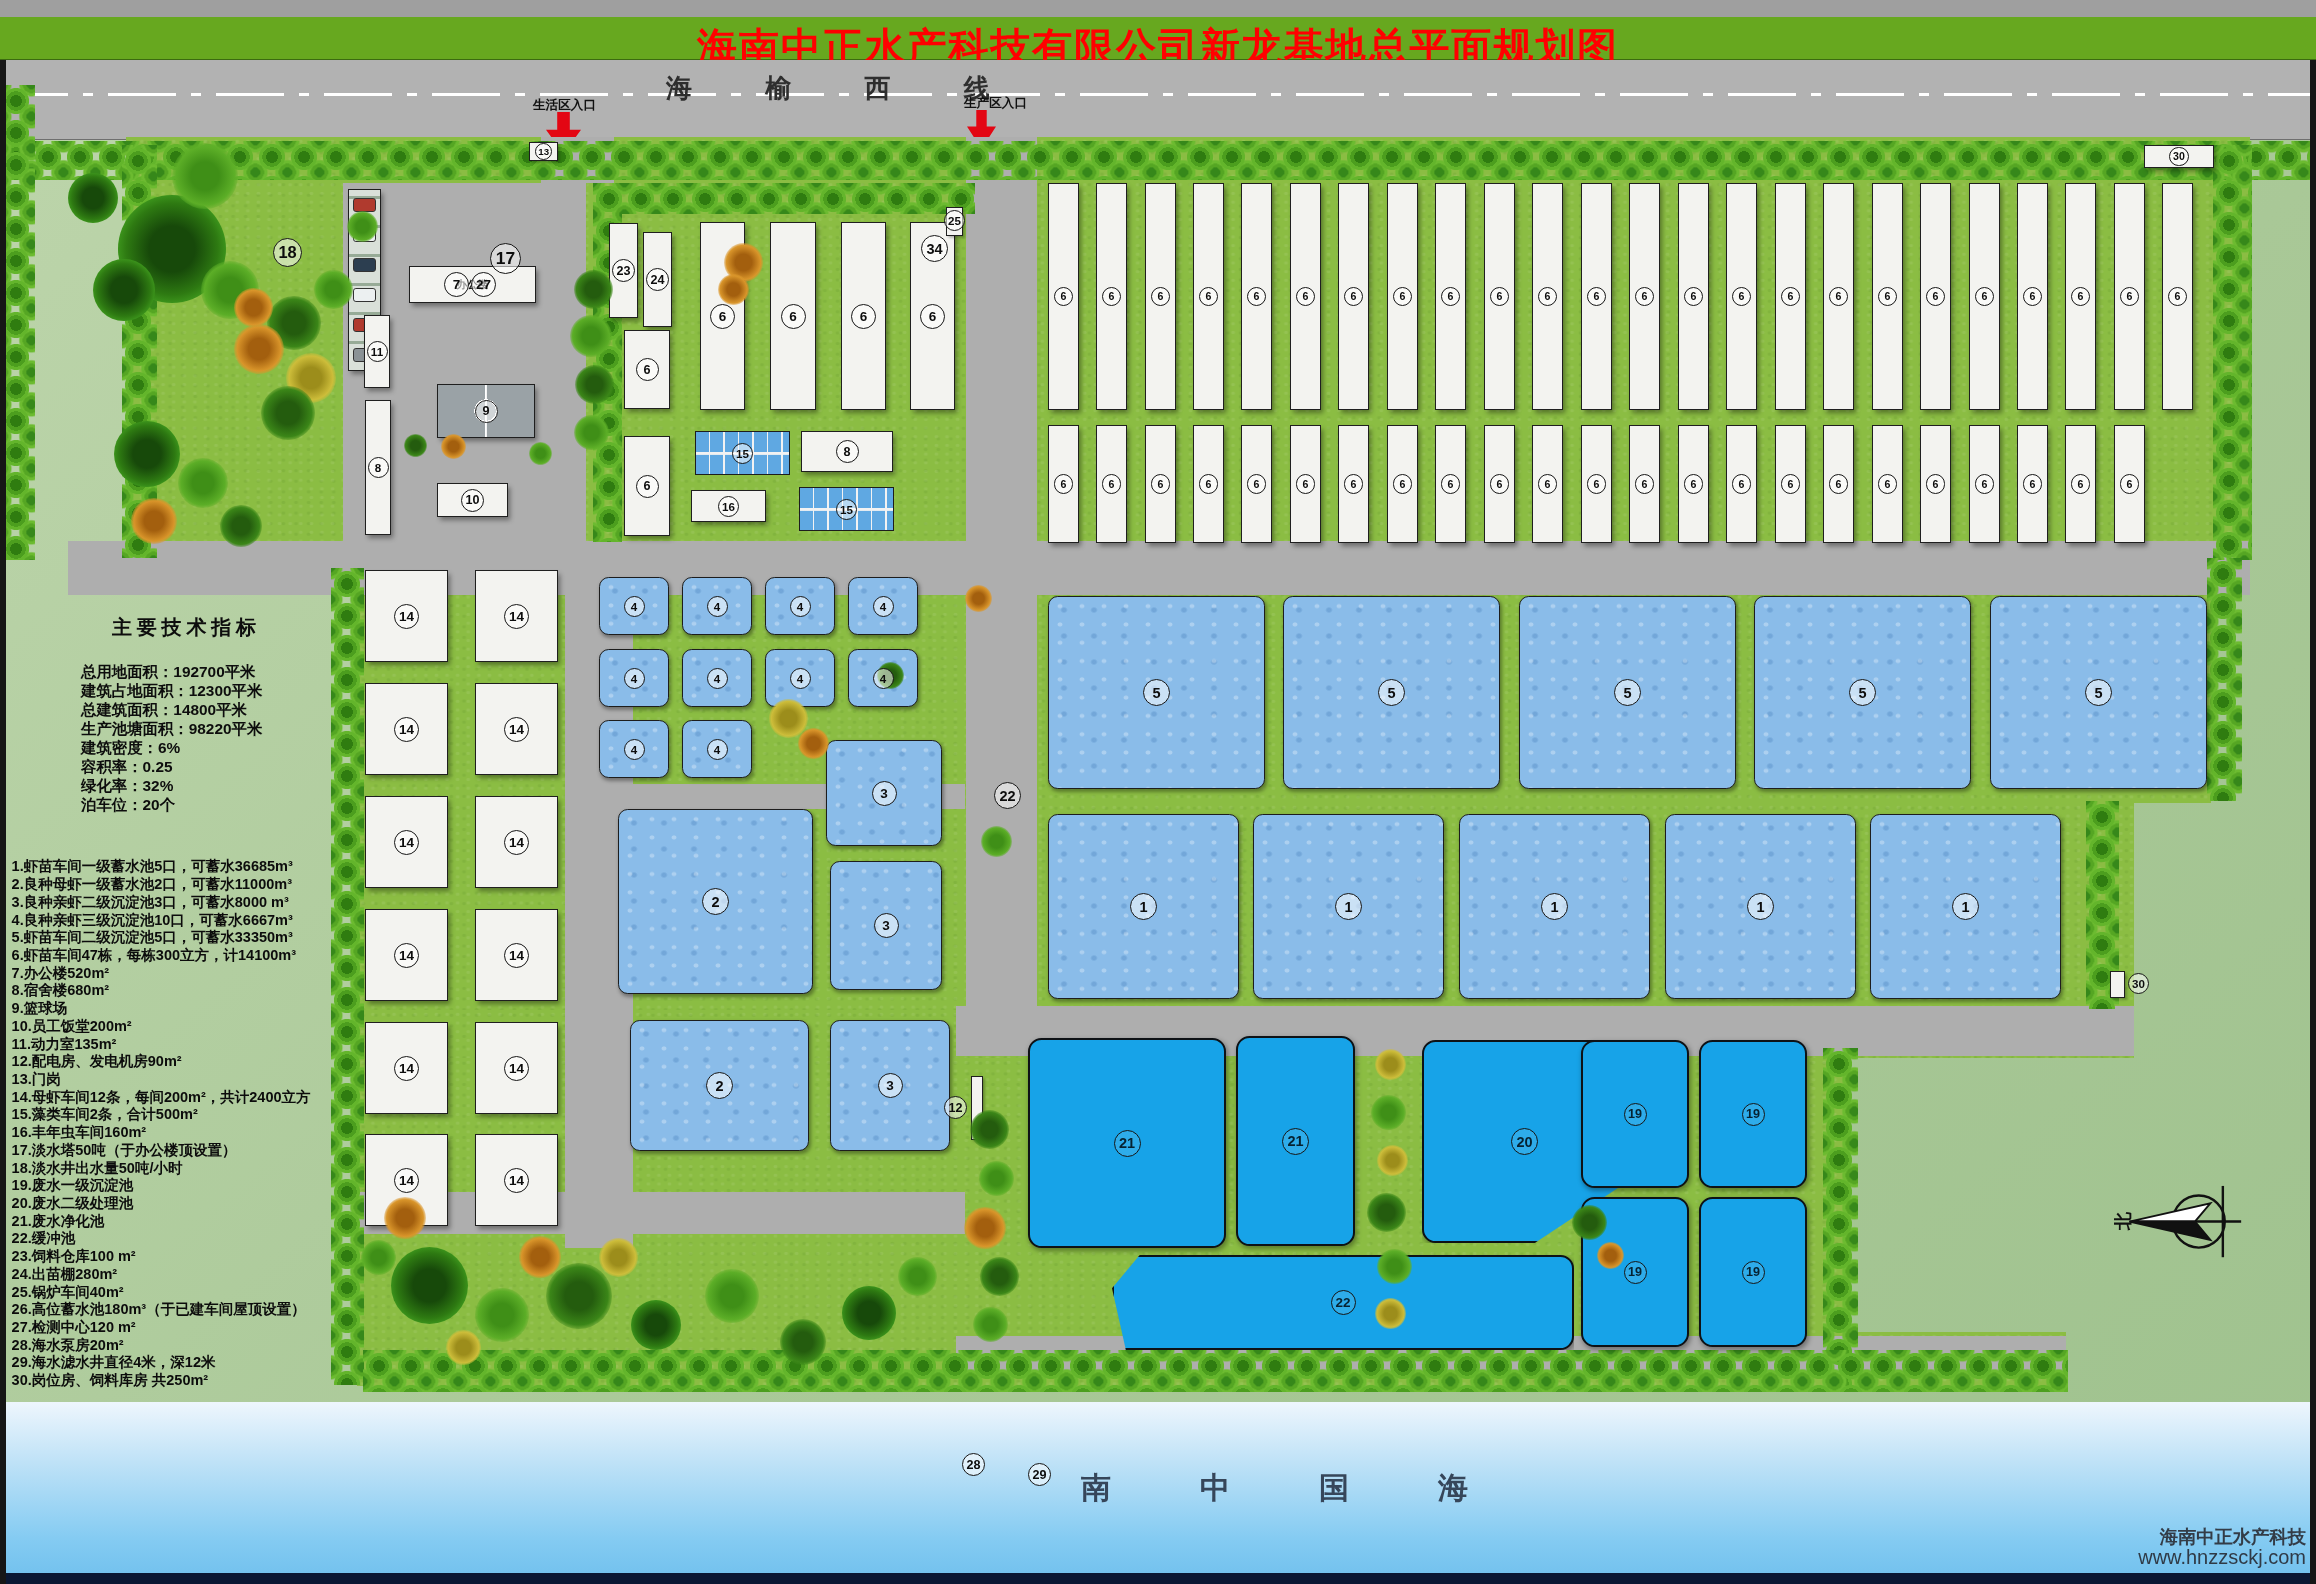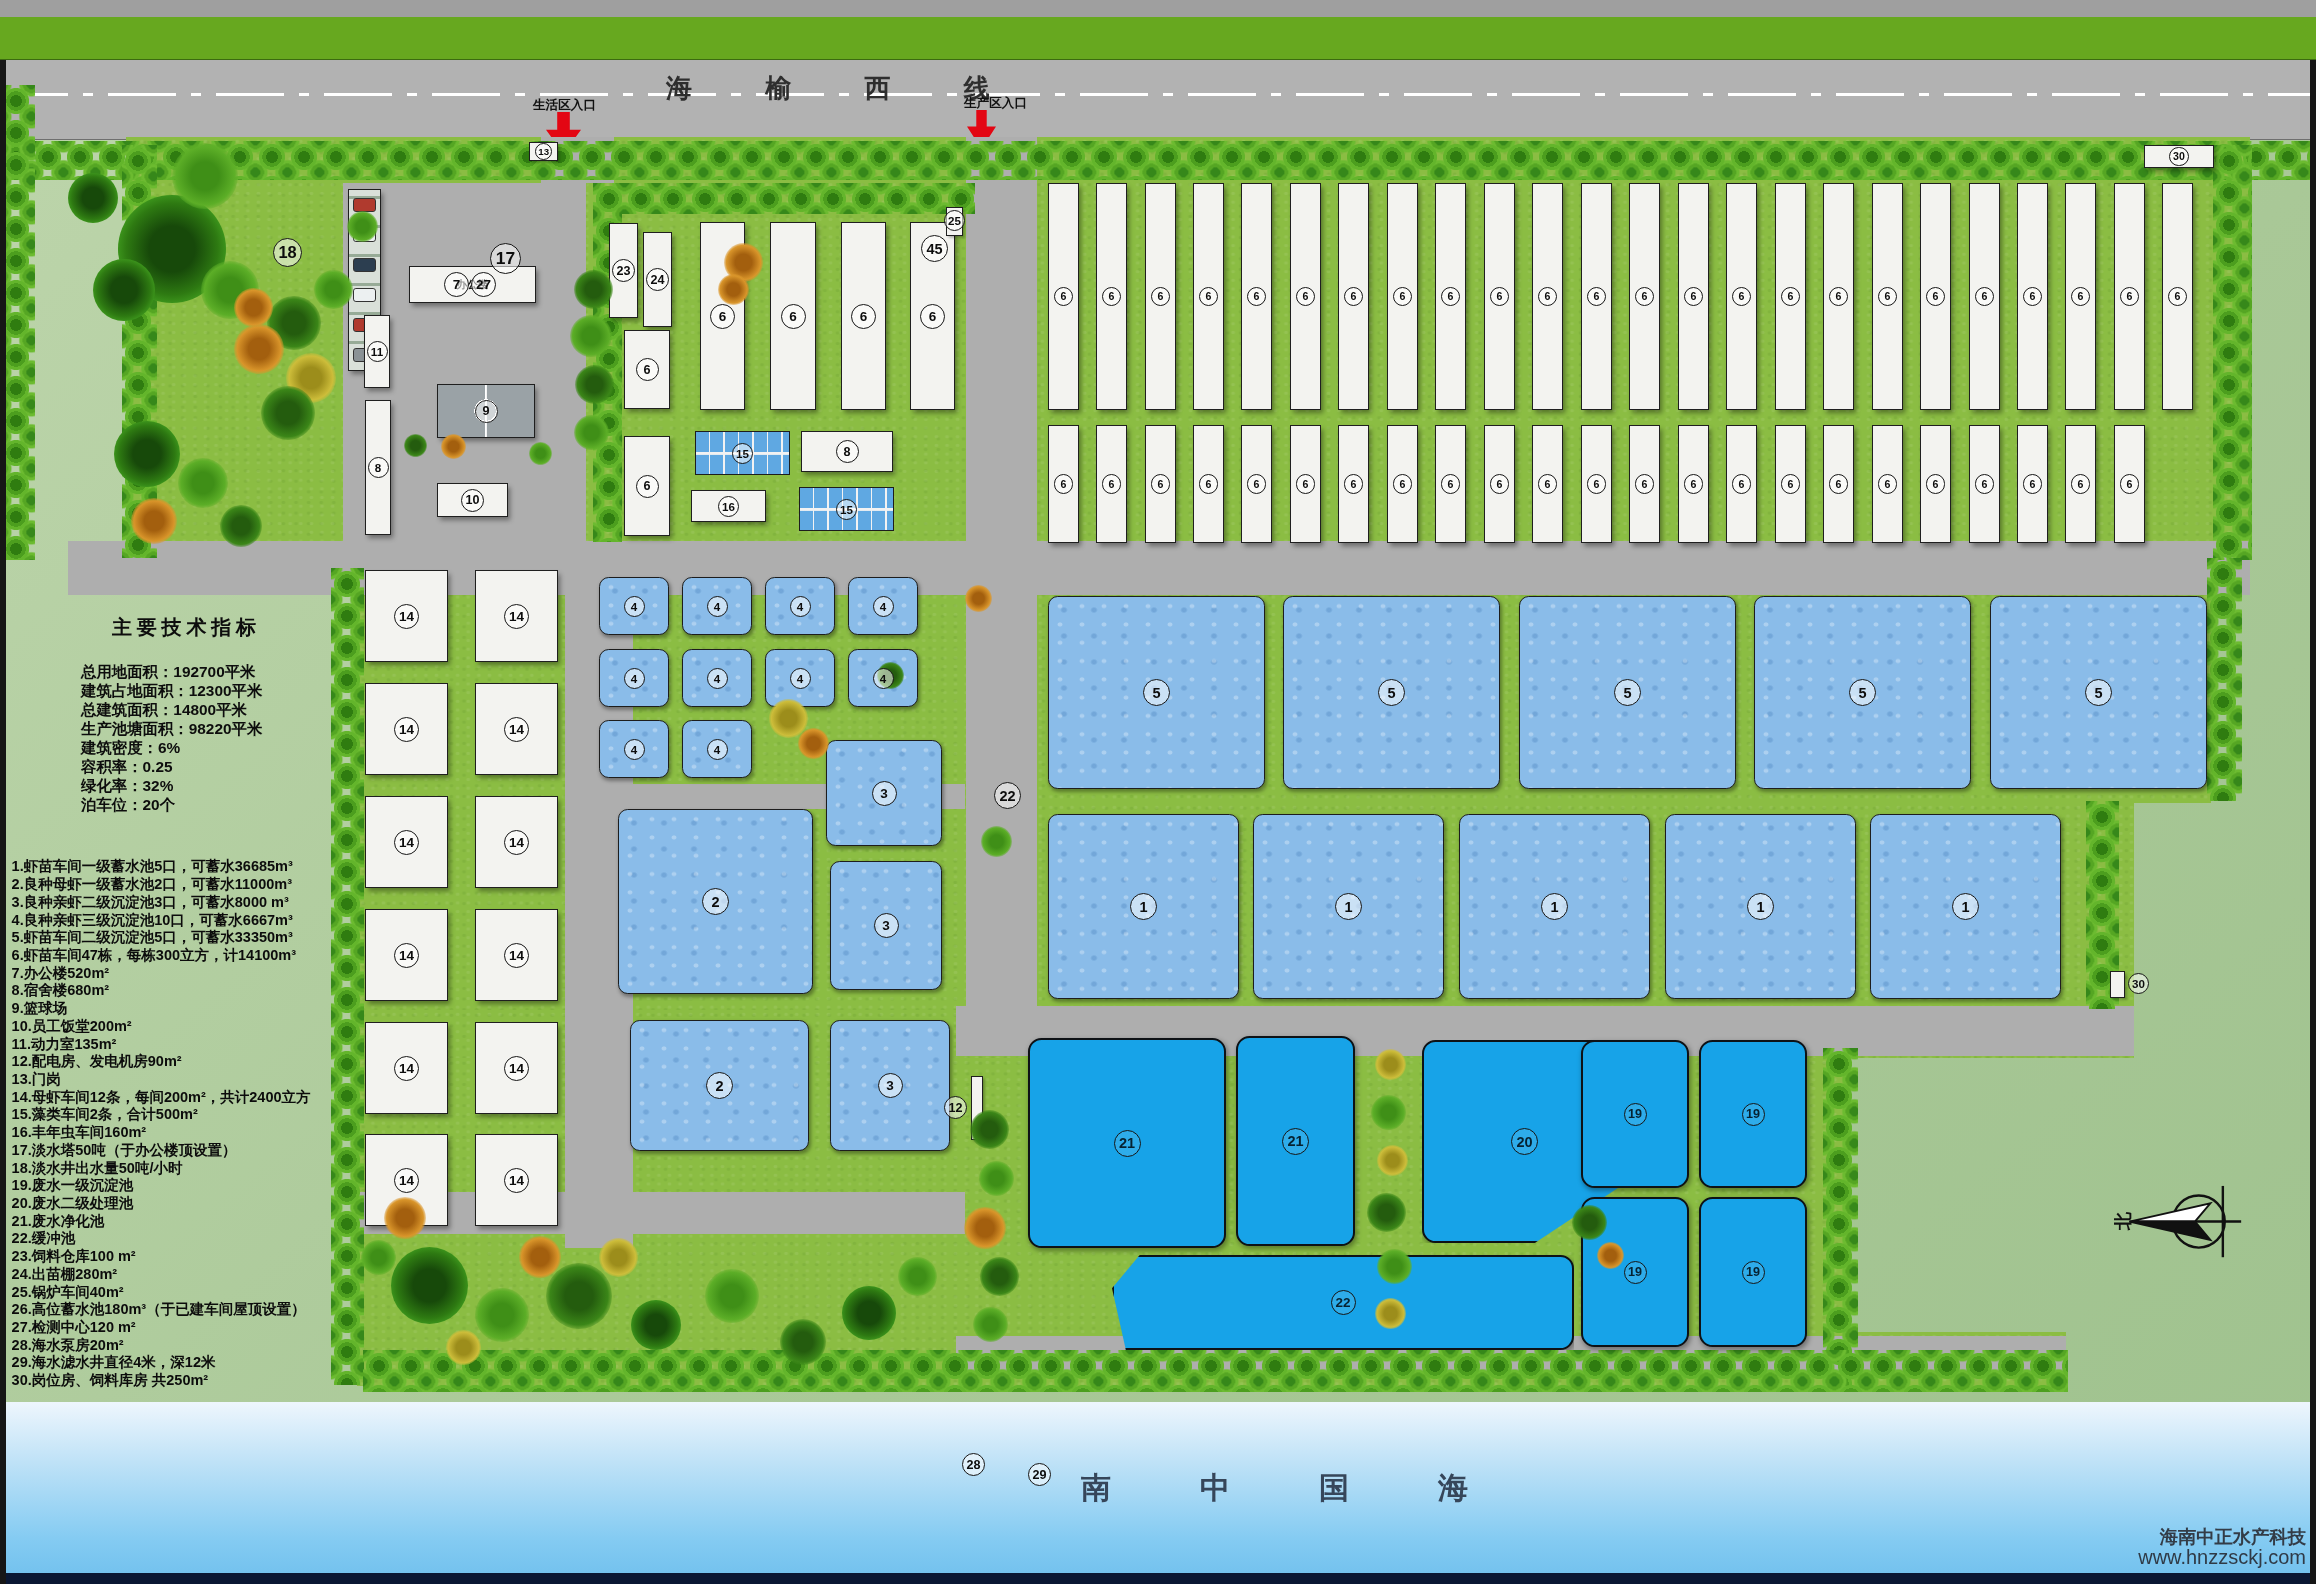--- a/index.html
+++ b/index.html
@@ -67,20 +67,21 @@
   .brand .b1{font-size:18.3px;font-weight:bold;color:#333c47;}
   .brand .b2{font-size:20px;color:#2f3a46;}
   .compass{position:absolute;left:2114px;top:1180px;}
 </style>
 </head>
 <body>
 
 <div id="canvas">
   <div class="topstrip"></div>
   <div class="titlebar"></div>
+  <div class="title">海南中正水产科技有限公司新龙基地总平面规划图</div>
   <div class="roadband"></div>
   <div class="centerline"></div>
   <div class="roadname">海 榆 西 线</div>
   <div class="entr" style="left:533px;top:97px;">生活区入口</div>
   <div class="arrow" style="left:546px;top:112px;width:35px;height:42px;"></div>
   <div class="entr" style="left:964px;top:95px;">生产区入口</div>
   <div class="arrow" style="left:967px;top:110px;width:29px;height:39px;"></div>
 
   <div id="site">
       <div class="green" style="left: 126px; top: 137px; width: 2124px; height: 421px;"></div>
@@ -508,21 +509,21 @@
       <div class="tree t-dark" style="left: 1367px; top: 1193px; width: 39px; height: 39px;"></div>
       <div class="tree t-mid" style="left: 1377px; top: 1249px; width: 35px; height: 35px;"></div>
       <div class="tree t-yellow" style="left: 1375px; top: 1298px; width: 31px; height: 31px;"></div>
       <div class="tree t-dark" style="left: 1572px; top: 1205px; width: 35px; height: 35px;"></div>
       <div class="tree t-orange" style="left: 1597px; top: 1242px; width: 27px; height: 27px;"></div>
       <div class="marker" style="left: 273px; top: 238px; width: 29px; height: 29px; font-size: 16.4px;">18</div>
       <div class="marker" style="left: 535px; top: 143px; width: 17.4px; height: 17.4px; font-size: 9.7px;">13</div>
       <div class="marker" style="left: 444px; top: 272px; width: 25px; height: 25px; font-size: 13.5px;">7</div>
       <div class="marker" style="left: 471px; top: 272px; width: 25px; height: 25px; font-size: 13.5px;">27</div>
       <div class="marker" style="left: 490px; top: 243px; width: 31px; height: 31px; font-size: 17.4px;">17</div>
-      <div class="marker" style="left: 921px; top: 235px; width: 27px; height: 27px; font-size: 14.5px;">45</div>
+      <div class="marker" style="left: 921px; top: 235px; width: 27px; height: 27px; font-size: 14.5px;">34</div>
       <div class="marker" style="left: 944px; top: 210px; width: 21px; height: 21px; font-size: 11.6px;">25</div>
       <div class="marker" style="left: 994px; top: 782px; width: 27px; height: 27px; font-size: 14.5px;">22</div>
       <div class="marker" style="left: 944px; top: 1096px; width: 23px; height: 23px; font-size: 12.6px;">12</div>
       <div class="marker" style="left: 2128px; top: 973px; width: 21px; height: 21px; font-size: 11.6px;">30</div>
       <div class="marker" style="left: 962px; top: 1453px; width: 23px; height: 23px; font-size: 12.6px;">28</div>
       <div class="marker" style="left: 1028px; top: 1463px; width: 23px; height: 23px; font-size: 12.6px;">29</div>
     </div>
 
   <div class="ind-title">主要技术指标</div>
   <div id="indicators">

